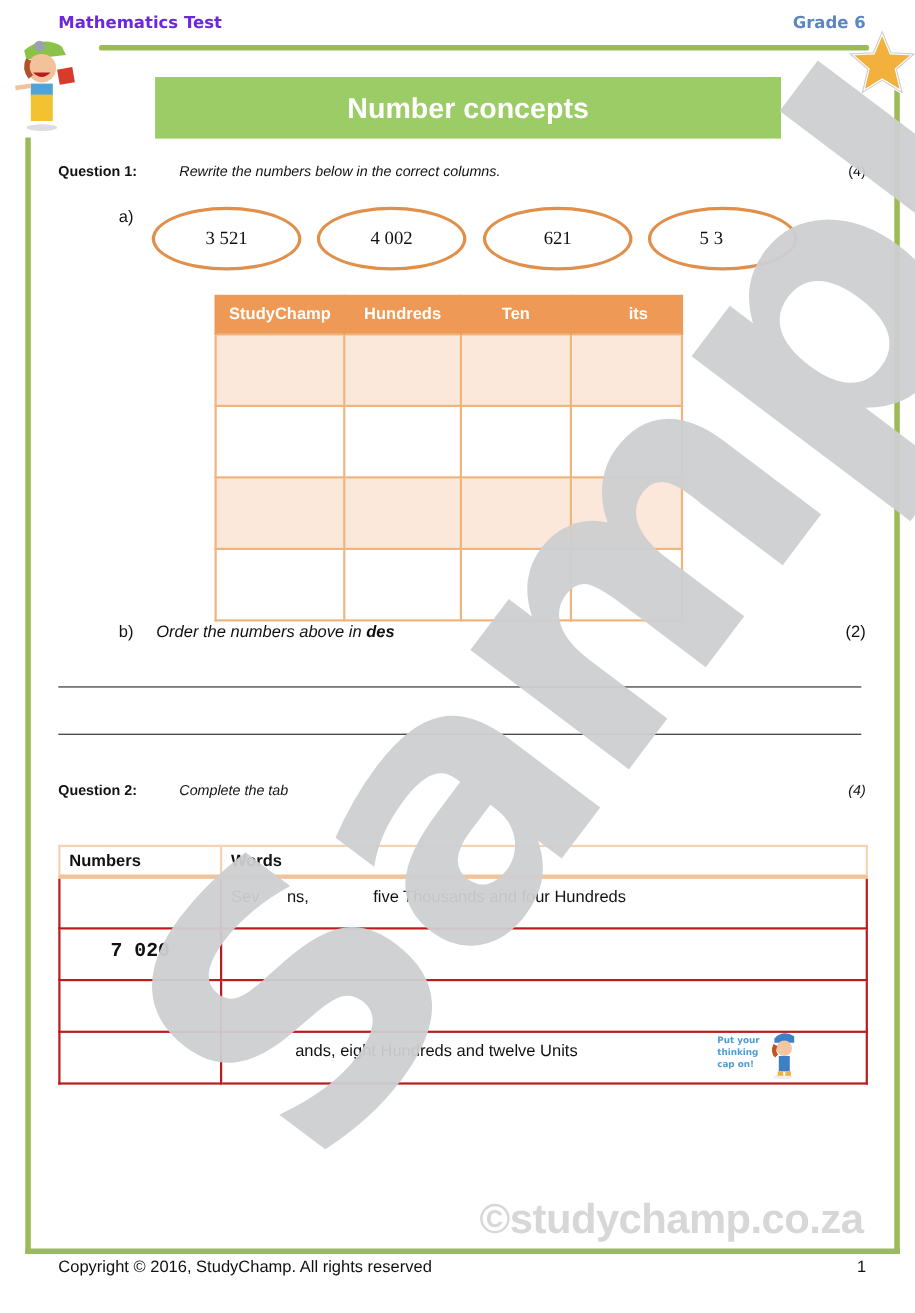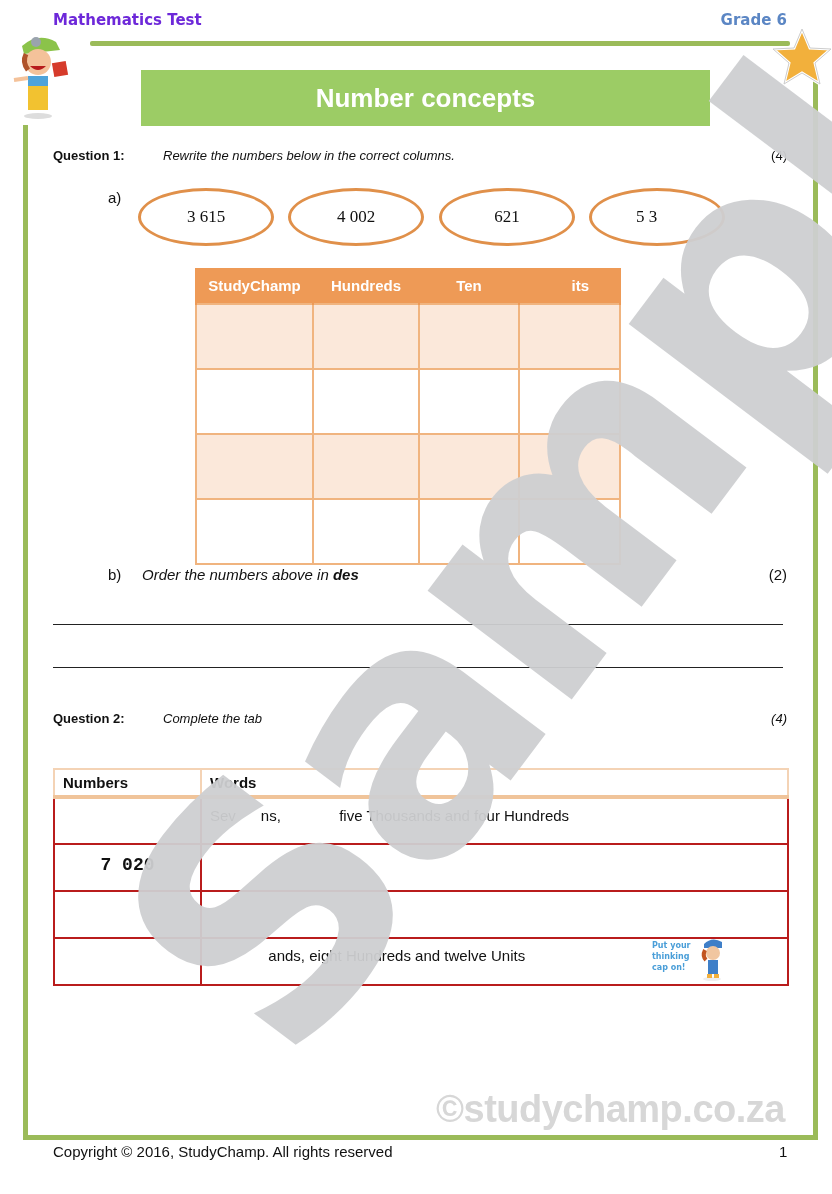--- a/index.html
+++ b/index.html
@@ -87,21 +87,21 @@
 
 <div class="q-row" style="top:148px;">
   <span class="q-label">Question 1:</span>
   <span class="q-text">Rewrite the numbers below in the correct columns.</span>
   <span class="q-marks">(4)</span>
 </div>
 
 <div class="sub-label" style="left:108px; top:189px;">a)</div>
 
 <div class="oval" style="left:138px;">
-    <span>3 615</span>
+    <span>3 521</span>
   </div>
 <div class="oval" style="left:288px;">
     <span>4 002</span>
   </div>
 <div class="oval" style="left:439px;">
     <span>621</span>
   </div>
 <div class="oval" style="left:589px; justify-content:flex-start; padding-left:44px;">
     <span>5 3</span>
   </div>

